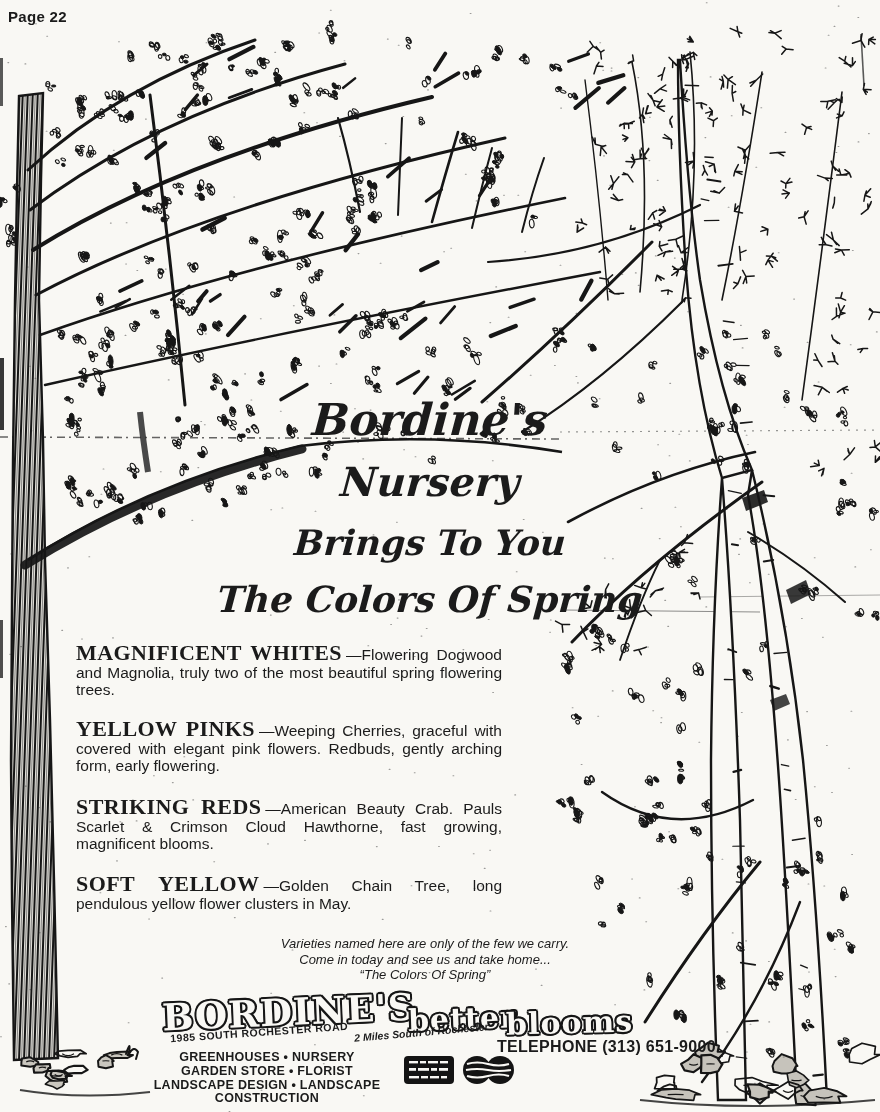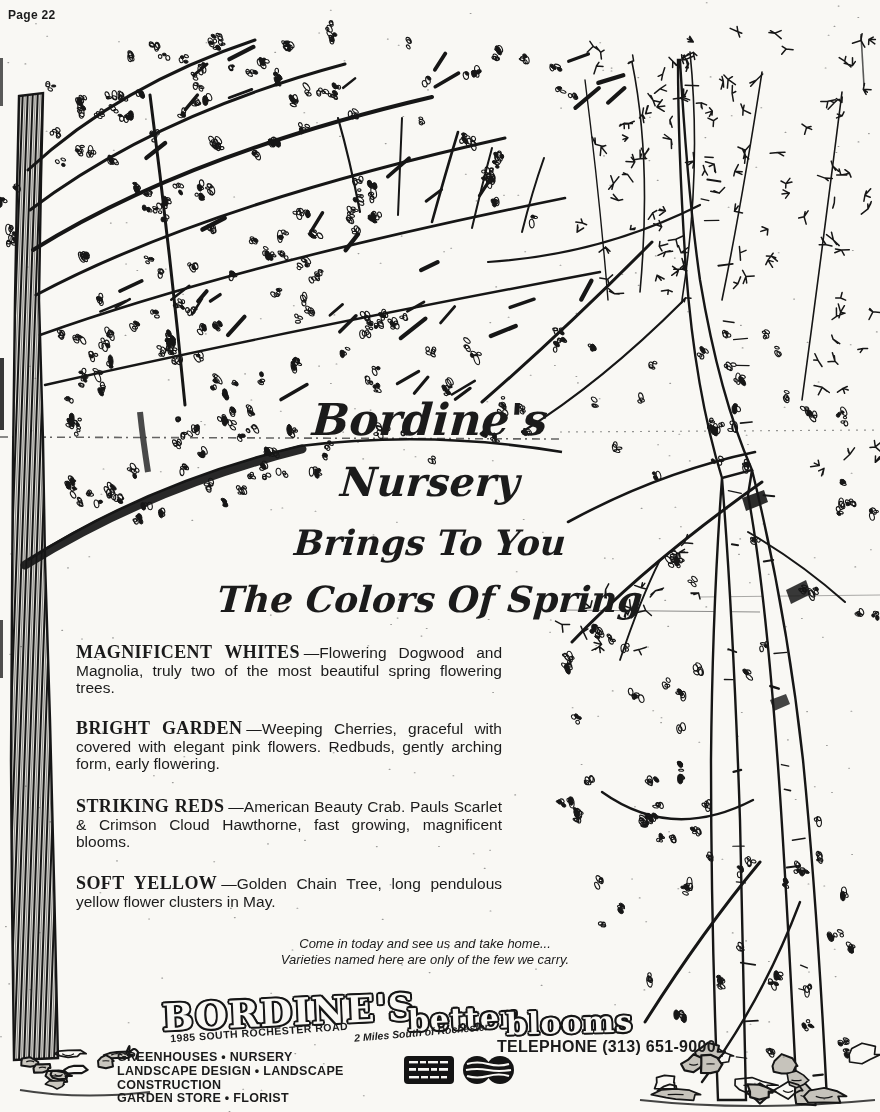--- a/index.html
+++ b/index.html
@@ -1,44 +1,44 @@
 <!DOCTYPE html>
 <html><head>
 <meta charset="utf-8">
 <style>
   html,body{margin:0;padding:0;background:#777;}
   #page{position:relative;width:880px;height:1112px;background:#f9f8f4;overflow:hidden;
         font-family:"Liberation Sans",sans-serif;color:#1b1b1b;}
   #art{position:absolute;left:0;top:0;z-index:1;}
   .txt{position:absolute;z-index:2;}
-  .page-num{left:8px;top:8px;font-size:12px;font-weight:700;letter-spacing:.3px;}
+  .page-num{left:8px;top:8px;font-size:15px;font-weight:700;letter-spacing:.3px;}
   
   .script{font-family:"DejaVu Serif","Liberation Serif",serif;font-style:italic;font-weight:700;
           text-align:center;white-space:nowrap;transform:skewX(-4deg);}
   .hl1{left:235px;top:394px;width:390px;font-size:44px;}
   .hl2{left:235px;top:458px;width:390px;font-size:40px;}
   .hl3{left:220px;top:522px;width:420px;font-size:35px;}
   .hl4{left:210px;top:578px;width:440px;font-size:36px;}
   
   .para{left:76px;width:426px;font-size:15.5px;line-height:17.6px;text-align:justify;}
   .p1{top:644px;} .p2{top:720px;} .p3{top:798px;} .p4{top:875px;}
-  .lead{font-family:"Liberation Serif",serif;font-weight:700;font-size:18px;letter-spacing:.4px;padding-right:4px;}
+  .lead{font-family:"Liberation Serif",serif;font-weight:700;font-size:22px;letter-spacing:.4px;padding-right:4px;}
   .note{left:215px;top:936px;width:420px;text-align:center;font-style:italic;font-size:13px;line-height:15.6px;}
   
   .bubble{font-family:"DejaVu Serif","Liberation Serif",serif;font-weight:700;white-space:nowrap;
           color:#f9f8f4;letter-spacing:1px;
           text-shadow:-1.6px -1.6px 0 #161616,1.6px -1.6px 0 #161616,-1.6px 1.6px 0 #161616,1.6px 1.6px 0 #161616,
                       -2.1px 0 0 #161616,2.1px 0 0 #161616,0 -2.1px 0 #161616,0 2.1px 0 #161616;}
   .logo-name{left:162px;top:990px;font-size:37px;transform:rotate(-2.5deg);}
   .logo-w1{left:408px;top:1001px;font-size:30px;transform:rotate(-2deg);}
   .logo-w2{left:506px;top:1005px;font-size:30px;transform:rotate(-1.5deg);}
   .addr{left:170px;top:1026px;font-size:10.5px;font-weight:700;letter-spacing:.5px;transform:rotate(-4deg);}
   .dist{left:354px;top:1026px;font-size:10.5px;font-weight:700;font-style:italic;transform:rotate(-5deg);}
   .tel{left:497px;top:1038px;font-size:16px;font-weight:700;letter-spacing:.3px;}
-  .services{left:117px;top:1051px;width:300px;text-align:left;font-weight:700;font-size:12.5px;line-height:13.8px;letter-spacing:.3px;}
+  .services{left:117px;top:1051px;width:300px;text-align:center;font-weight:700;font-size:12.5px;line-height:13.8px;letter-spacing:.3px;}
   .hours{left:512px;top:1050px;width:140px;text-align:center;font-weight:700;font-size:10.5px;line-height:13px;}
   .cards{position:absolute;left:404px;top:1053px;z-index:2;}
 </style>
 </head>
 <body>
 
 <div id="page">
 
   <svg id="art" width="880" height="1112" viewBox="0 0 880 1112">
       <defs>
@@ -246,40 +246,41 @@
     </svg>
 
   <div class="txt page-num">Page 22</div>
 
   <div class="txt script hl1">Bordine's</div>
   <div class="txt script hl2">Nursery</div>
   <div class="txt script hl3">Brings To You</div>
   <div class="txt script hl4">The Colors Of Spring</div>
 
   <div class="txt para p1"><span class="lead">MAGNIFICENT WHITES</span><span>—Flowering Dogwood and Magnolia, truly two of the most beautiful spring flowering trees.</span></div>
-  <div class="txt para p2"><span class="lead">BRIGHT GARDEN</span><span>—Weeping Cherries, graceful with covered with elegant pink flowers. Redbuds, gently arching form, early flowering.</span></div>
+  <div class="txt para p2"><span class="lead">YELLOW PINKS</span><span>—Weeping Cherries, graceful with covered with elegant pink flowers. Redbuds, gently arching form, early flowering.</span></div>
   <div class="txt para p4"><span class="lead">SOFT YELLOW</span><span>—Golden Chain Tree, long pendulous yellow flower clusters in May.</span></div>
   <div class="txt para p3"><span class="lead">STRIKING REDS</span><span>—American Beauty Crab. Pauls Scarlet &amp; Crimson Cloud Hawthorne, fast growing, magnificent blooms.</span></div>
 
   <div class="txt note">
+    <div>Varieties named here are only of the few we carry.</div>
     <div>Come in today and see us and take home...</div>
-    <div>Varieties named here are only of the few we carry.</div>
+    <div>“The Colors Of Spring”</div>
   </div>
 
   <div class="txt bubble logo-name">BORDINE'S</div>
   <div class="txt bubble logo-w1">better</div>
   <div class="txt bubble logo-w2">blooms</div>
   <div class="txt addr">1985 SOUTH ROCHESTER ROAD</div>
   <div class="txt dist">2 Miles South of Rochester</div>
   <div class="txt tel">TELEPHONE (313) 651-9000</div>
 
   <div class="txt services">
     <div>GREENHOUSES • NURSERY</div>
+    <div>GARDEN STORE • FLORIST</div>
     <div>LANDSCAPE DESIGN • LANDSCAPE CONSTRUCTION</div>
-    <div>GARDEN STORE • FLORIST</div>
   </div>
 
   <svg class="cards" width="112" height="34" viewBox="0 0 112 34">
     <g>
       <rect x="0" y="3" width="50" height="28" rx="4" fill="#141414"></rect>
       <g fill="#f9f8f4">
         <rect x="5" y="8" width="9" height="2.4"></rect>
           <rect x="16" y="8" width="6" height="2.4"></rect>
           <rect x="24" y="8" width="10" height="2.4"></rect>
           <rect x="36" y="8" width="8" height="2.4"></rect>

